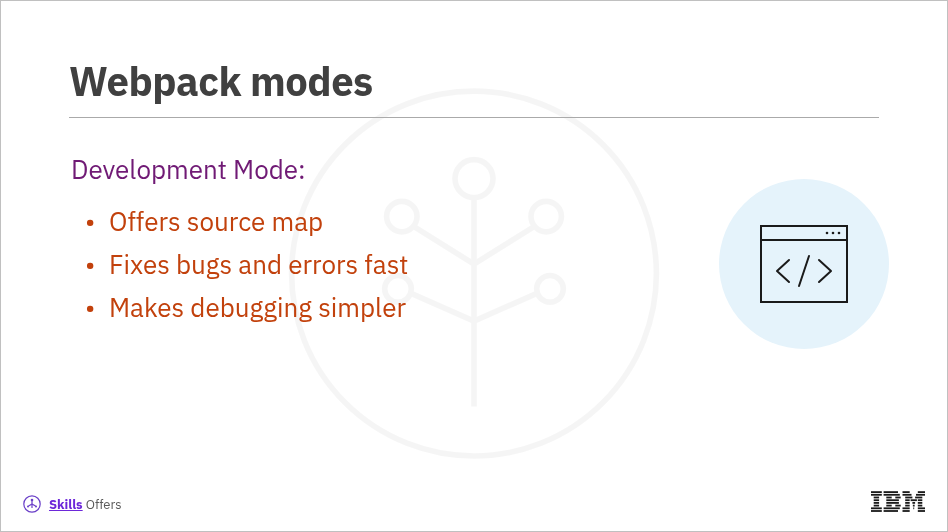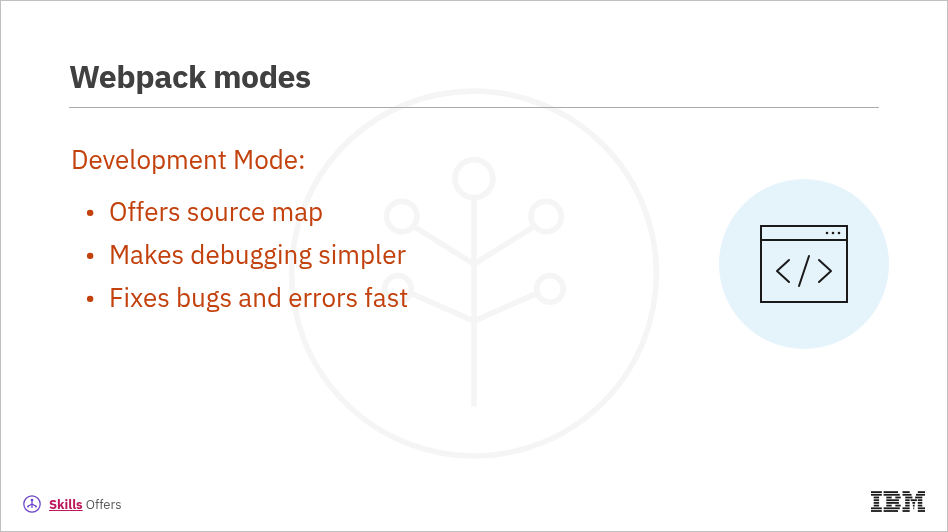--- a/index.html
+++ b/index.html
@@ -26,31 +26,31 @@
       opacity: 0.035;
       pointer-events: none;
       z-index: 0;
     }
     .content {
       position: relative;
       z-index: 1;
       padding: 54px 68px 0 68px;
     }
     .title {
-      font-size: 32px;
+      font-size: 40px;
       font-weight: 700;
       color: #404040;
       letter-spacing: -0.5px;
       padding-bottom: 10px;
       border-bottom: 1px solid #aaa;
       margin-bottom: 34px;
     }
     .subtitle {
       font-size: 26px;
-      color: #c2410c;
+      color: #701a75;
       font-weight: 400;
       margin-bottom: 14px;
       padding-left: 2px;
     }
     .bullets {
       list-style: none;
       padding-left: 16px;
     }
     .bullets li {
       font-size: 26px;
@@ -112,21 +112,21 @@
       display: inline-flex;
       align-items: center;
       justify-content: center;
     }
     .skills-text {
       font-size: 13px;
       color: #5a5a5a;
     }
     .skills-bold {
       font-weight: 700;
-      color: #be185d;
+      color: #6d28d9;
       text-decoration: underline;
     }
     .ibm-logo {
       width: 54px;
       height: 22px;
       display: inline-block;
     }
   </style>
 </head>
 <body>
@@ -145,22 +145,22 @@
     <line x1="100" y1="125" x2="134" y2="110" stroke="#000" stroke-width="3"></line>
     <circle cx="140" cy="108" r="7" fill="none" stroke="#000" stroke-width="3"></circle>
   </svg>
 </div>
 
 <div class="content">
   <h1 class="title">Webpack modes</h1>
   <div class="subtitle">Development Mode:</div>
   <ul class="bullets">
     <li>Offers source map</li>
+    <li>Fixes bugs and errors fast</li>
     <li>Makes debugging simpler</li>
-    <li>Fixes bugs and errors fast</li>
   </ul>
 </div>
 
 <div class="illustration">
   <div class="circle-bg">
     <svg width="90" height="80" viewBox="0 0 90 80">
 
       <rect x="2" y="2" width="86" height="76" class="code-window"></rect>
 
       <line x1="2" y1="16" x2="88" y2="16" class="code-window"></line>

